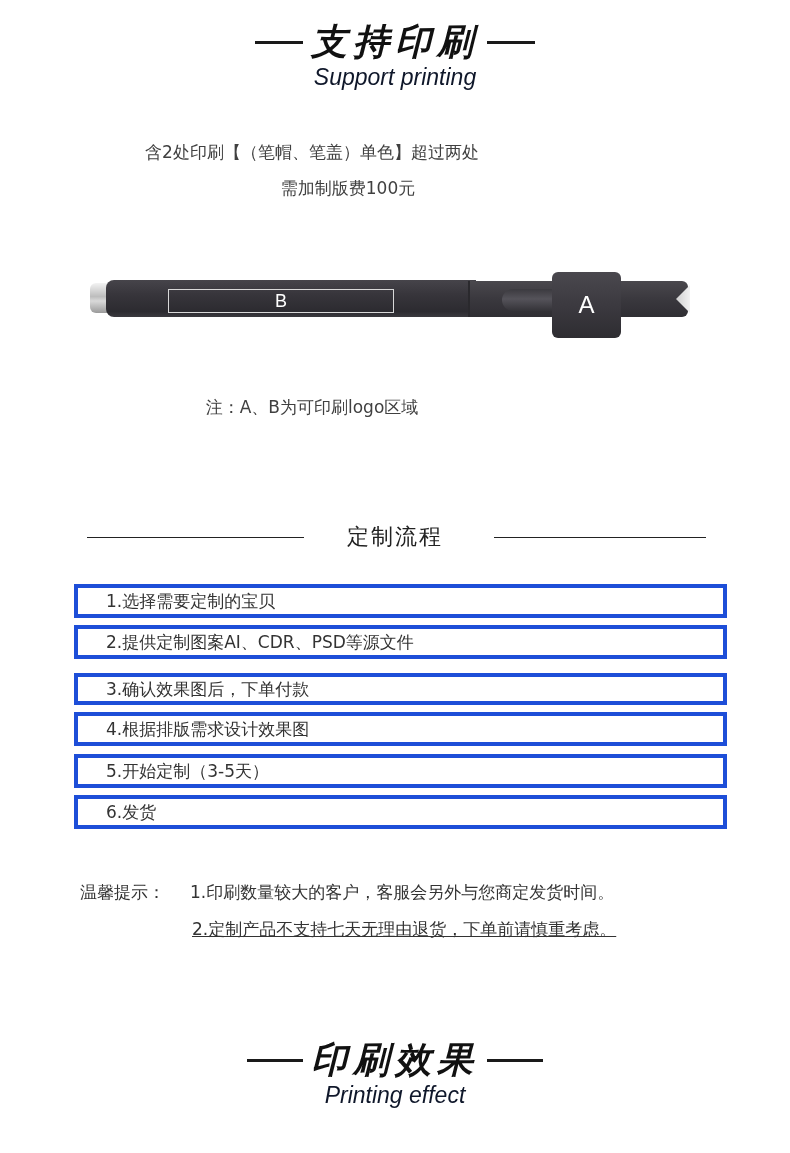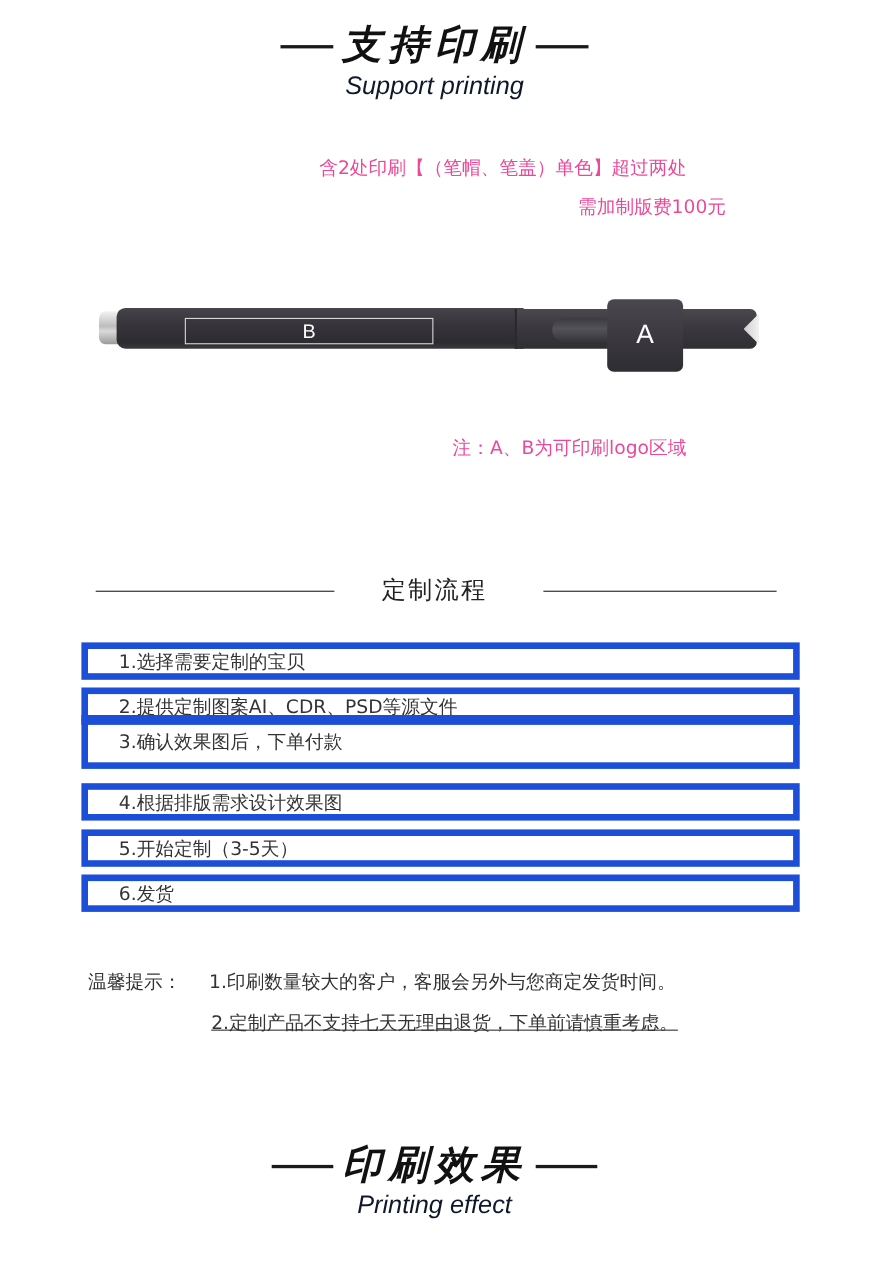--- a/index.html
+++ b/index.html
@@ -6,21 +6,21 @@
   body { width: 790px; height: 1153px; position: relative; overflow: hidden;
          font-family: "DejaVu Sans", "Liberation Sans", sans-serif; color: #222; }
 
   
   .sec-head { position: absolute; left: 0; width: 790px; text-align: center; }
   .sec-title-row { display: flex; justify-content: center; align-items: center; gap: 8px; }
   .sec-line { width: 48px; height: 3px; background: #1a1a1a; }
   .sec-title { font-size: 36px; font-weight: bold; font-style: italic; letter-spacing: 6px; color: #111; line-height: 1; }
   .sec-sub { font-family: "Liberation Sans", sans-serif; font-style: italic; font-size: 23px; color: #0f172a; margin-top: 6px; line-height: 1; }
 
-  .centered-text { position: absolute; left: 0; width: 624px; text-align: right; font-size: 17px; color: #ec4899; }
+  .centered-text { position: absolute; left: 0; width: 624px; text-align: center; font-size: 17px; color: #404040; }
 
   
   .pen { position: absolute; left: 0; top: 0; }
   .pen-endcap { position: absolute; left: 90px; top: 283px; width: 18px; height: 30px;
     background: linear-gradient(#f3f3f3, #bdbdbd 45%, #d9d9d9 60%, #9a9a9a);
     border-radius: 6px 0 0 6px; }
   .pen-barrel { position: absolute; left: 106px; top: 280px; width: 370px; height: 37px;
     background: linear-gradient(#46444a, #37353b 40%, #2c2b30 85%, #3a393e);
     border-radius: 8px 0 0 8px; }
   .pen-grip { position: absolute; left: 468px; top: 281px; width: 220px; height: 36px;
@@ -33,21 +33,21 @@
   .pen-band-a { position: absolute; left: 552px; top: 272px; width: 69px; height: 66px;
     background: linear-gradient(#4a484e, #39373d 60%, #2e2d31); border-radius: 6px;
     color: #fff; font-family: "Liberation Sans", sans-serif; font-size: 24px;
     display: flex; align-items: center; justify-content: center; }
   .pen-box-b { position: absolute; left: 168px; top: 289px; width: 224px; height: 22px;
     border: 1px solid #d8d8d8; color: #fff; font-family: "Liberation Sans", sans-serif;
     font-size: 18px; display: flex; align-items: center; justify-content: center; }
   .proc-line { position: absolute; top: 537px; height: 1px; background: #222; }
   .proc-title { position: absolute; left: 0; width: 790px; top: 522px; text-align: center;
     font-size: 22px; color: #222; letter-spacing: 2px; }
-  .step { position: absolute; left: 74px; width: 653px; border: 6px solid #1d4ed8; box-sizing: border-box;
+  .step { position: absolute; left: 74px; width: 653px; border: 4px solid #1d4ed8; box-sizing: border-box;
     font-size: 17px; color: #333; padding-left: 28px; display: flex; align-items: center; }
 
   .tip { position: absolute; font-size: 17px; color: #333; white-space: nowrap; }
 </style>
 </head>
 <body>
 
 <div class="sec-head" style="top:24px;">
   <div class="sec-title-row">
     <span class="sec-line"></span>
@@ -80,21 +80,21 @@
 <div class="proc-line" style="left:87px; width:217px;"></div>
 <div class="proc-line" style="left:494px; width:212px;"></div>
 <div class="proc-title">定制流程</div>
 
 <div class="step" style="top:584px; height:34px;">
     <span>1.选择需要定制的宝贝</span>
   </div>
 <div class="step" style="top:625px; height:34px;">
     <span>2.提供定制图案AI、CDR、PSD等源文件</span>
   </div>
-<div class="step" style="top:650px; height:49px;">
+<div class="step" style="top:673px; height:32px;">
     <span>3.确认效果图后，下单付款</span>
   </div>
 <div class="step" style="top:712px; height:34px;">
     <span>4.根据排版需求设计效果图</span>
   </div>
 <div class="step" style="top:754px; height:34px;">
     <span>5.开始定制（3-5天）</span>
   </div>
 <div class="step" style="top:795px; height:34px;">
     <span>6.发货</span>

